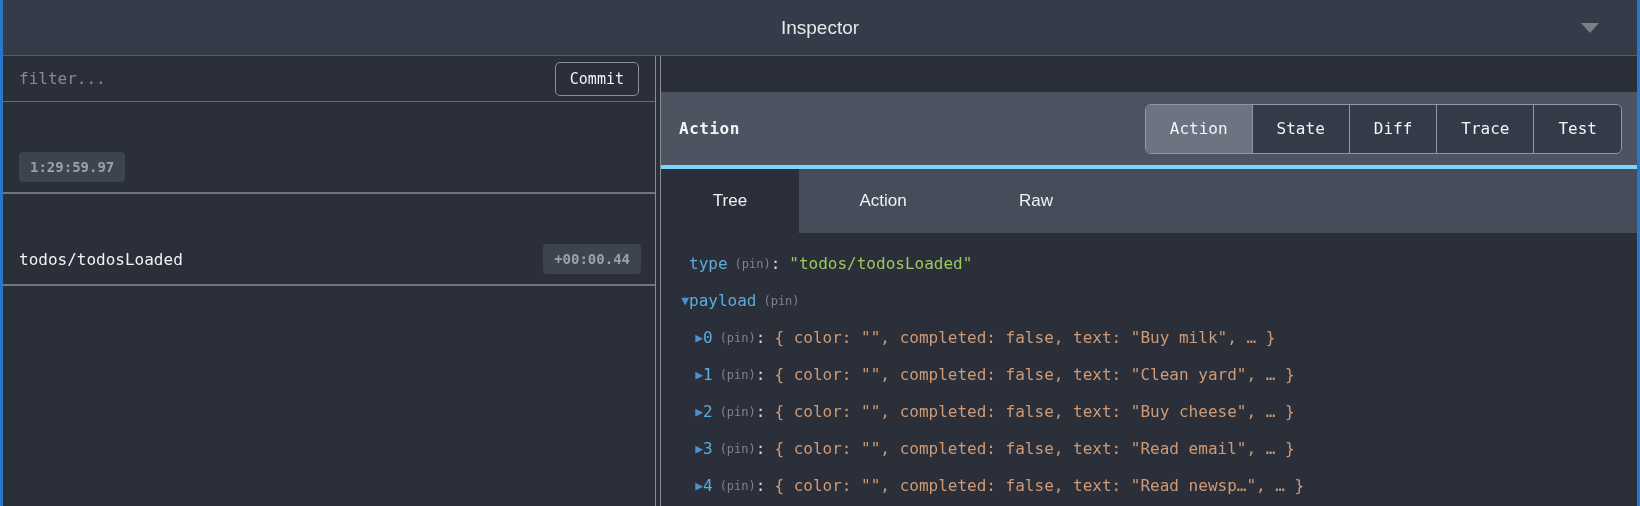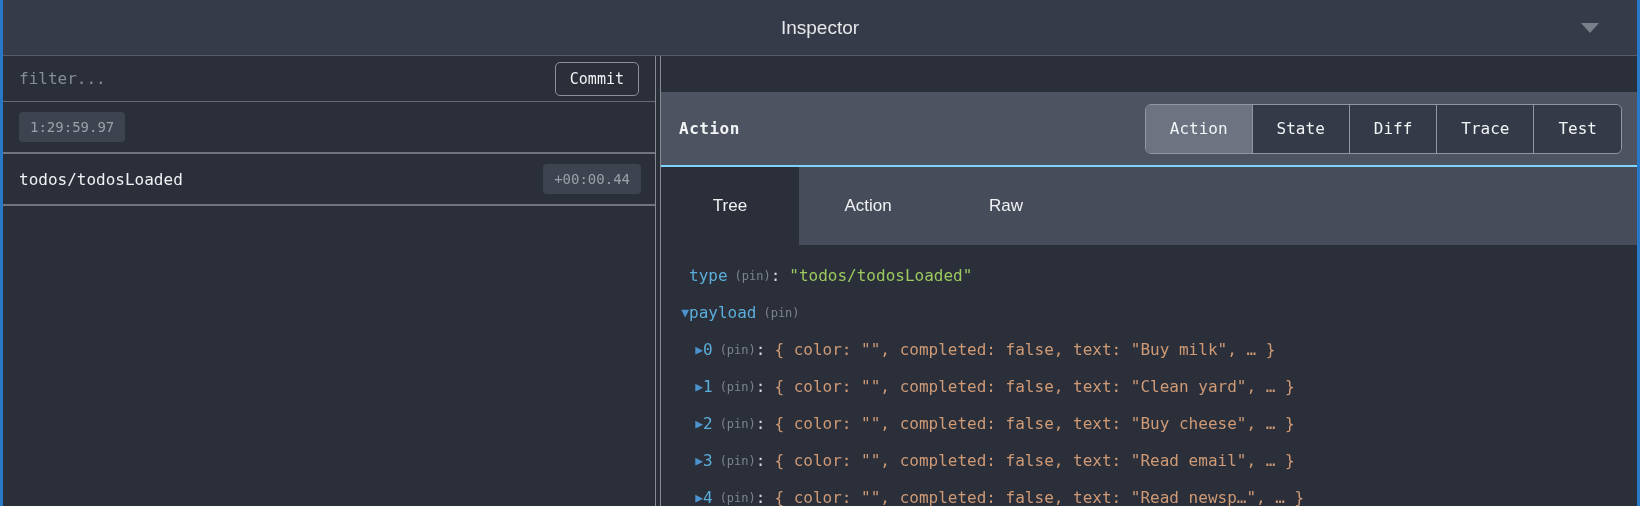--- a/index.html
+++ b/index.html
@@ -16,46 +16,46 @@
   .topbar { height:56px; background:#353b48; border-bottom:1px solid #565b66; display:flex; flex:none; }
   .topbar-section { flex:1; position:relative; display:flex; align-items:center; justify-content:center; cursor:pointer; }
   .topbar-title { color:#e6e8ea; font-family:"Liberation Sans", sans-serif; font-size:19px; }
   .chevron-down { position:absolute; right:38px; top:23px; width:0; height:0;
     border-left:9px solid transparent; border-right:9px solid transparent; border-top:10px solid #7a8089; }
 
   
   .main { flex:1; display:flex; min-height:0; }
 
   
-  .left-panel { width:652px; flex:none; display:flex; flex-direction:column; background:#2a2f3a; }
+  .left-panel { width:652px; flex:none; display:flex; flex-direction:column; background:#2a2f3a;gap:40px; }
   .filter-row { height:46px; flex:none; border-bottom:1px solid #666b75; display:flex; align-items:center; padding:0 16px; }
   .filter-input { flex:1; background:transparent; border:none; outline:none; color:#c7ccd4;
     font-family:"DejaVu Sans Mono", monospace; font-size:16px; }
   .filter-input::placeholder { color:#868c96; }
   .commit-btn { background:transparent; border:1px solid #8a8f99; border-radius:5px; color:#f2f4f6;
     font-family:"DejaVu Sans Mono", monospace; font-size:15px; padding:7px 14px; cursor:pointer; }
   .action-row { height:52px; flex:none; border-bottom:2px solid #70747d; display:flex; align-items:center;
     padding:0 14px 0 16px; cursor:pointer; }
   .action-name { color:#f0f2f4; font-size:16px; flex:1; }
-  .time-badge { background:#3d434f; color:#9ba1ab; font-size:14px; padding:7px 11px; border-radius:4px; }
+  .time-badge { background:#3d434f; color:#9ba1ab; font-size:14px; padding:7px 11px; border-radius:4px;font-weight:bold; }
 
   
   .splitter { width:6px; flex:none; background:#2a2f3a; border-left:1px solid #878c95; border-right:1px solid #878c95; cursor:col-resize; }
 
   
   .right-panel { flex:1; display:flex; flex-direction:column; min-width:0; }
   .action-header { height:73px; flex:none; background:#4d5361; display:flex; align-items:center; justify-content:space-between; padding:0 15px 0 18px;margin-top:36px; }
   .action-header-label { color:#f2f4f6; font-size:16px; font-weight:bold; letter-spacing:0.5px; }
   .tab-group { display:flex; border:1px solid #9097a0; border-radius:6px; overflow:hidden; }
   .tab { height:48px; line-height:48px; padding:0 24px; font-size:16px; color:#f2f4f6; background:#343a47;
     border-right:1px solid #9097a0; cursor:pointer; font-family:"DejaVu Sans Mono", monospace; }
   .tab:last-child { border-right:none; }
   .tab.selected { background:#6d7380; }
 
-  .subtab-bar { height:80px; flex:none; background:#464c59; display:flex; border-top:2px solid #7dd3fc; }
+  .subtab-bar { height:68px; flex:none; background:#464c59; display:flex; border-top:4px solid #7dd3fc;gap:15px; }
   .subtab { width:138px; display:flex; align-items:center; justify-content:center;
     font-family:"Liberation Sans", sans-serif; font-size:17px; color:#f0f2f4; cursor:pointer; }
   .subtab.selected { background:#2a2f3a; }
 
   
   .tree { flex:1; background:#2a2f3a; padding:12px 0 0 0; overflow:hidden; font-size:16px; }
   .tree-row { height:37px; display:flex; align-items:center; white-space:nowrap;text-align:right; }
   .indent-0 { padding-left:2px; }
   .indent-1 { padding-left:16px; }
   .arrow { width:26px; flex:none; color:#4c92cc; font-size:13px; cursor:pointer; }

